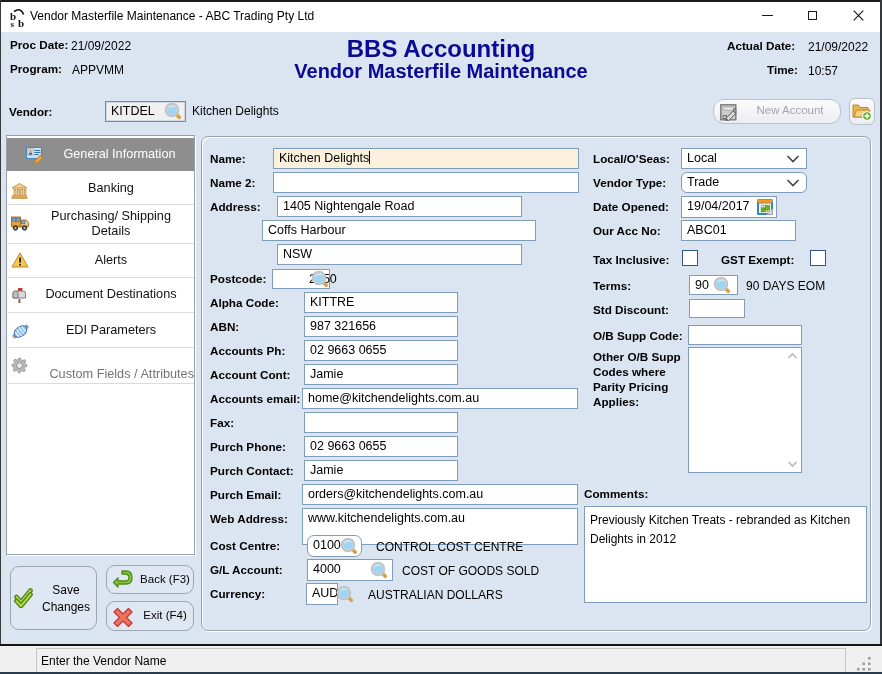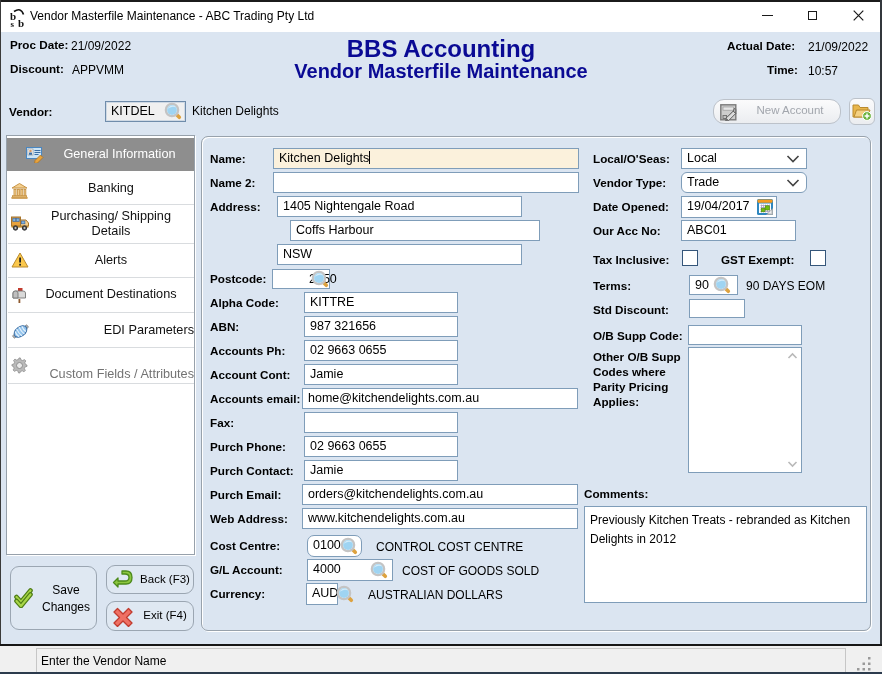--- a/index.html
+++ b/index.html
@@ -34,21 +34,21 @@
 <div class="abs" style="left:762px;top:15px;width:10.5px;height:1.3px;background:#1a1a1a;"></div>
 <div class="abs" style="left:808px;top:11px;width:9px;height:9px;border:1.2px solid #1a1a1a;box-sizing:border-box;"></div>
 <div class="abs" style="left:853px;top:10px;width:11px;height:11px;">
 <svg width="11" height="11" viewBox="0 0 11 11">
       <path d="M0.7,0.7 L10.3,10.3 M10.3,0.7 L0.7,10.3" stroke="#1a1a1a" stroke-width="1.2"></path>
     </svg>
 </div>
 
 <div class="lbl" style="left:10px;top:38px;">Proc Date:</div>
 <div class="val" style="left:71px;top:38.5px;">21/09/2022</div>
-<div class="lbl" style="left:10px;top:62px;">Discount:</div>
+<div class="lbl" style="left:10px;top:62px;">Program:</div>
 <div class="val" style="left:72px;top:62.5px;">APPVMM</div>
 <div class="abs navy b" style="left:0;top:35px;width:882px;text-align:center;font-size:24px;">BBS Accounting</div>
 <div class="abs navy b" style="left:0;top:60px;width:882px;text-align:center;font-size:20px;">Vendor Masterfile Maintenance</div>
 <div class="lbl" style="left:727px;top:39px;">Actual Date:</div>
 <div class="val" style="left:808px;top:39.5px;">21/09/2022</div>
 <div class="lbl" style="left:767px;top:63px;">Time:</div>
 <div class="val" style="left:808px;top:63.5px;">10:57</div>
 
 <div class="lbl" style="left:9px;top:105px;">Vendor:</div>
 <div class="abs" style="left:105px;top:101px;width:81px;height:21px;background:#f0f0f0;border:1px solid #6f8cab;box-shadow:inset 0 0 0 1px #cfd9e4;box-sizing:border-box;"></div>
@@ -151,21 +151,21 @@
       <svg width="16" height="17" viewBox="0 0 16 17">
         <rect x="7" y="2" width="1.5" height="5" fill="#c23b2e"></rect>
         <rect x="7" y="2" width="4.5" height="3" fill="#c23b2e"></rect>
         <path d="M2,7 Q2,5 4.5,5 L12,5 Q14.5,5 14.5,7 L14.5,12 L2,12 Z" fill="#d9d9d9" stroke="#777" stroke-width="0.9"></path>
         <path d="M2,7 Q2,5 4.5,5 Q7,5 7,7 L7,12 L2,12 Z" fill="#bfbfbf" stroke="#777" stroke-width="0.9"></path>
         <rect x="7.5" y="13" width="1.8" height="4" fill="#8e5a2e"></rect>
       </svg>
     </div>
   <div class="abs" style="left:8px;top:312px;width:186px;height:1px;background:#d9dcdf;"></div>
 
-  <div class="abs" style="left:28px;top:312px;width:166px;height:36px;line-height:36px;text-align:right;font-size:12.7px;color:#111;">EDI Parameters</div>
+  <div class="abs" style="left:28px;top:312px;width:166px;height:36px;line-height:36px;text-align:center;font-size:12.7px;color:#111;">EDI Parameters</div>
   <div class="abs" id="ic-edi" style="left:11px;top:323px;">
       <svg width="19" height="17" viewBox="0 0 19 17">
         <g transform="rotate(-38 9.5 8.5)">
           <rect x="0.5" y="7" width="3" height="3" fill="#b9b9b9" stroke="#7a7a7a" stroke-width="0.7"></rect>
           <rect x="15.5" y="7" width="3" height="3" fill="#b9b9b9" stroke="#7a7a7a" stroke-width="0.7"></rect>
           <ellipse cx="9.5" cy="8.5" rx="7.2" ry="4.7" fill="#94c4ed" stroke="#3a6ea5" stroke-width="1"></ellipse>
           <path d="M5.2,5.2 Q4.2,8.5 5.2,11.8 M8,4 Q7,8.5 8,13 M11,4 Q10,8.5 11,13 M13.8,5.2 Q12.8,8.5 13.8,11.8" fill="none" stroke="#e8f3fb" stroke-width="1.1"></path>
         </g>
       </svg>
     </div>
@@ -183,21 +183,21 @@
 
 <div class="abs" style="left:201px;top:136px;width:670px;height:495px;border:1px solid #98a2ac;border-radius:7px;box-shadow:1px 1px 0 #fff, inset 1px 1px 0 #fff;box-sizing:border-box;"></div>
 
 <div id="form-left">
   <div class="lbl" style="left:210px;top:152px;">Name:</div>
   <div class="inp" style="left:273px;top:148px;width:306px;height:21px;background:#fbf1dc;">Kitchen Delights<span style="display:inline-block;width:1px;height:13px;background:#000;vertical-align:-2px;"></span></div>
   <div class="lbl" style="left:210px;top:176px;">Name 2:</div>
   <div class="inp" style="left:273px;top:172px;width:306px;height:21px;"></div>
   <div class="lbl" style="left:210px;top:200px;">Address:</div>
   <div class="inp" style="left:277px;top:196px;width:245px;height:21px;">1405 Nightengale Road</div>
-  <div class="inp" style="left:290px;top:220px;width:250px;height:21px;">Coffs Harbour</div>
+  <div class="inp" style="left:262px;top:220px;width:274px;height:21px;">Coffs Harbour</div>
   <div class="inp" style="left:277px;top:244px;width:245px;height:21px;">NSW</div>
   <div class="lbl" style="left:210px;top:272px;">Postcode:</div>
   <div class="inp" style="left:272px;top:269px;width:58px;height:20px;padding-left:36px;">2450</div>
   <div class="abs" id="mag-post" style="left:311px;top:269.5px;">
       <svg width="18" height="18" viewBox="0 0 18 18">
         <line x1="12.2" y1="12.2" x2="15.3" y2="15.3" stroke="#dda23f" stroke-width="3.6" stroke-linecap="round"></line>
         <circle cx="8" cy="8" r="6.1" fill="#fff" stroke="#c4c4c4" stroke-width="2.4"></circle>
         <circle cx="8" cy="8" r="4.9" fill="#9fd4f2"></circle>
         <path d="M3.8,6.7 Q5,3.6 8.6,3.4 Q11,3.6 11.9,5.4 Q10,4.6 7.8,4.9 Q5.2,5.4 3.8,6.7 Z" fill="#d4ecfa"></path>
       </svg>
@@ -214,21 +214,21 @@
   <div class="inp" style="left:302px;top:388px;width:276px;height:21px;">home@kitchendelights.com.au</div>
   <div class="lbl" style="left:210px;top:416px;">Fax:</div>
   <div class="inp" style="left:304px;top:412px;width:154px;height:21px;"></div>
   <div class="lbl" style="left:210px;top:440px;">Purch Phone:</div>
   <div class="inp" style="left:304px;top:436px;width:154px;height:21px;">02 9663 0655</div>
   <div class="lbl" style="left:210px;top:464px;">Purch Contact:</div>
   <div class="inp" style="left:304px;top:460px;width:154px;height:21px;">Jamie</div>
   <div class="lbl" style="left:210px;top:488px;">Purch Email:</div>
   <div class="inp" style="left:302px;top:484px;width:276px;height:21px;">orders@kitchendelights.com.au</div>
   <div class="lbl" style="left:210px;top:512px;">Web Address:</div>
-  <div class="inp" style="left:302px;top:508px;width:276px;height:21px;">www.kitchendelights.com.au</div>
+  <div class="inp" style="left:302px;top:508px;width:276px;height:37px;">www.kitchendelights.com.au</div>
   <div class="lbl" style="left:210px;top:539px;">Cost Centre:</div>
   <div class="inp" style="left:307px;top:535px;width:55px;height:22px;border-radius:7px;">0100</div>
   <div class="abs" id="mag-cost" style="left:340px;top:537px;">
       <svg width="18" height="18" viewBox="0 0 18 18">
         <line x1="12.2" y1="12.2" x2="15.3" y2="15.3" stroke="#dda23f" stroke-width="3.6" stroke-linecap="round"></line>
         <circle cx="8" cy="8" r="6.1" fill="#fff" stroke="#c4c4c4" stroke-width="2.4"></circle>
         <circle cx="8" cy="8" r="4.9" fill="#9fd4f2"></circle>
         <path d="M3.8,6.7 Q5,3.6 8.6,3.4 Q11,3.6 11.9,5.4 Q10,4.6 7.8,4.9 Q5.2,5.4 3.8,6.7 Z" fill="#d4ecfa"></path>
       </svg>
     </div>

